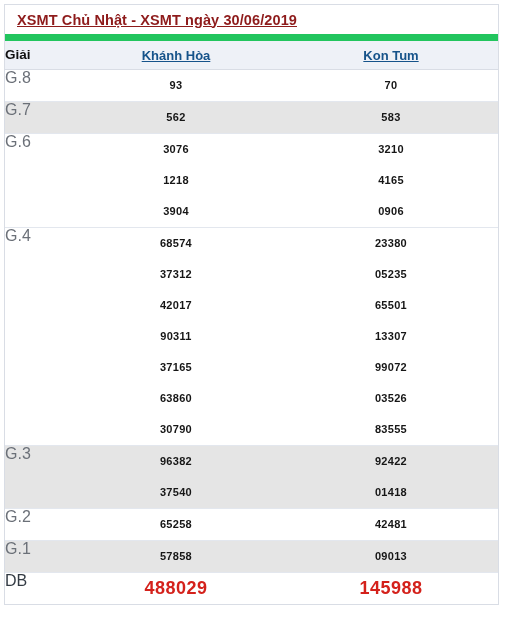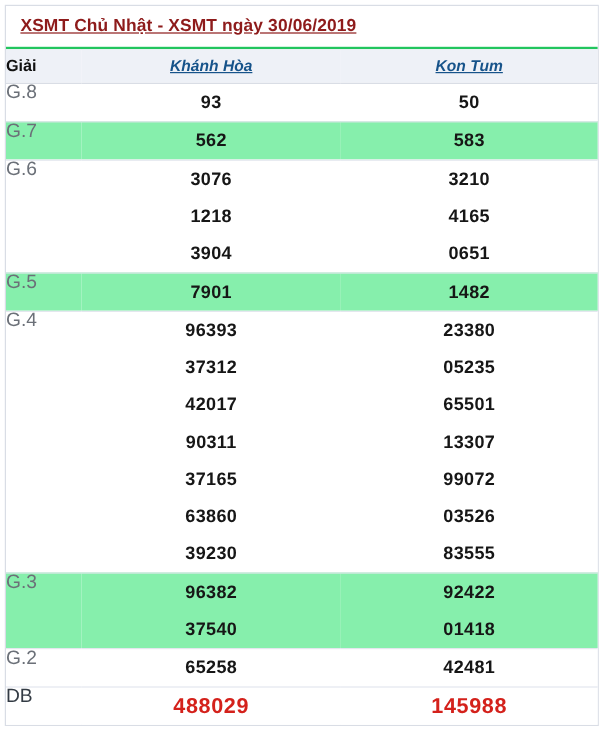--- a/index.html
+++ b/index.html
@@ -22,21 +22,21 @@
     width: 495px;
     box-sizing: border-box;
     border: 1px solid #d9dde5;
     background: #ffffff;
   }
 
   
   .title-row {
     box-sizing: border-box;
     height: 36px;
-    border-bottom: 2px solid #22c55e;
+    border-bottom: 7px solid #22c55e;
     display: flex;
     align-items: center;
     padding-left: 12px;
     background: #ffffff;
   }
   .title-text {
     font-size: 14.5px;
     font-weight: bold;
     color: #8e1b1b;
     text-decoration: underline;
@@ -70,54 +70,53 @@
   th.prize-head {
     text-align: left;
     padding-left: 12px;
     font-size: 13.5px;
     font-weight: bold;
     color: #111111;
   }
   th.prov-head {
     text-align: center;
     border-left: 1px solid #cfd5e0;
-    font-style: italic;
   }
   th.prov-head .prov-link {
     font-size: 13px;
     font-weight: bold;
     color: #16538a;
     text-decoration: underline;
     cursor: pointer;
   }
 
   
   tr.prize-row { background: #ffffff; }
-  tr.prize-row.alt { background: #86efac; }
+  tr.prize-row.alt { background: #e5e5e5; }
   tr.prize-row td { border-top: 1px solid #e3e7ee; }
   tr.prize-row:first-child td { border-top: 0; }
 
   td.prize-label {
     padding-left: 12px;
     padding-top: 7px;
     font-size: 16px;
     color: #6b7078;
     line-height: 1;
     white-space: nowrap;
   }
   td.prize-label.db-label { color: #333b44; }
 
   td.nums {
     border-left: 1px solid #cfd5e0;
     text-align: center;
     padding: 3px 0 4px 0;
   }
   td.nums .num {
     display: block;
-    font-size: 15px;
+    font-size: 11px;
     font-weight: bold;
     color: #161616;
     line-height: 31px;
     letter-spacing: 0.3px;
   }
   td.nums.special .num {
     color: #d4211b;
     font-size: 18px;
     letter-spacing: 0.5px;
   }
@@ -148,21 +147,21 @@
         </th>
       </tr>
     </thead>
     <tbody id="results-body">
         <tr class="prize-row">
           <td class="prize-label">G.8</td>
           <td class="nums">
             <span class="num">93</span>
           </td>
           <td class="nums">
-            <span class="num">50</span>
+            <span class="num">70</span>
           </td>
         </tr>
         <tr class="prize-row alt">
           <td class="prize-label">G.7</td>
           <td class="nums">
             <span class="num">562</span>
           </td>
           <td class="nums">
             <span class="num">583</span>
           </td>
@@ -170,42 +169,33 @@
         <tr class="prize-row">
           <td class="prize-label">G.6</td>
           <td class="nums">
             <span class="num">3076</span>
             <span class="num">1218</span>
             <span class="num">3904</span>
           </td>
           <td class="nums">
             <span class="num">3210</span>
             <span class="num">4165</span>
-            <span class="num">0651</span>
-          </td>
-        </tr>
-        <tr class="prize-row alt">
-          <td class="prize-label">G.5</td>
-          <td class="nums">
-            <span class="num">7901</span>
-          </td>
-          <td class="nums">
-            <span class="num">1482</span>
+            <span class="num">0906</span>
           </td>
         </tr>
         <tr class="prize-row">
           <td class="prize-label">G.4</td>
           <td class="nums">
-            <span class="num">96393</span>
+            <span class="num">68574</span>
             <span class="num">37312</span>
             <span class="num">42017</span>
             <span class="num">90311</span>
             <span class="num">37165</span>
             <span class="num">63860</span>
-            <span class="num">39230</span>
+            <span class="num">30790</span>
           </td>
           <td class="nums">
             <span class="num">23380</span>
             <span class="num">05235</span>
             <span class="num">65501</span>
             <span class="num">13307</span>
             <span class="num">99072</span>
             <span class="num">03526</span>
             <span class="num">83555</span>
           </td>
@@ -223,20 +213,29 @@
         </tr>
         <tr class="prize-row">
           <td class="prize-label">G.2</td>
           <td class="nums">
             <span class="num">65258</span>
           </td>
           <td class="nums">
             <span class="num">42481</span>
           </td>
         </tr>
+        <tr class="prize-row alt">
+          <td class="prize-label">G.1</td>
+          <td class="nums">
+            <span class="num">57858</span>
+          </td>
+          <td class="nums">
+            <span class="num">09013</span>
+          </td>
+        </tr>
         <tr class="prize-row">
           <td class="prize-label db-label">DB</td>
           <td class="nums special">
             <span class="num">488029</span>
           </td>
           <td class="nums special">
             <span class="num">145988</span>
           </td>
         </tr>
       </tbody>

